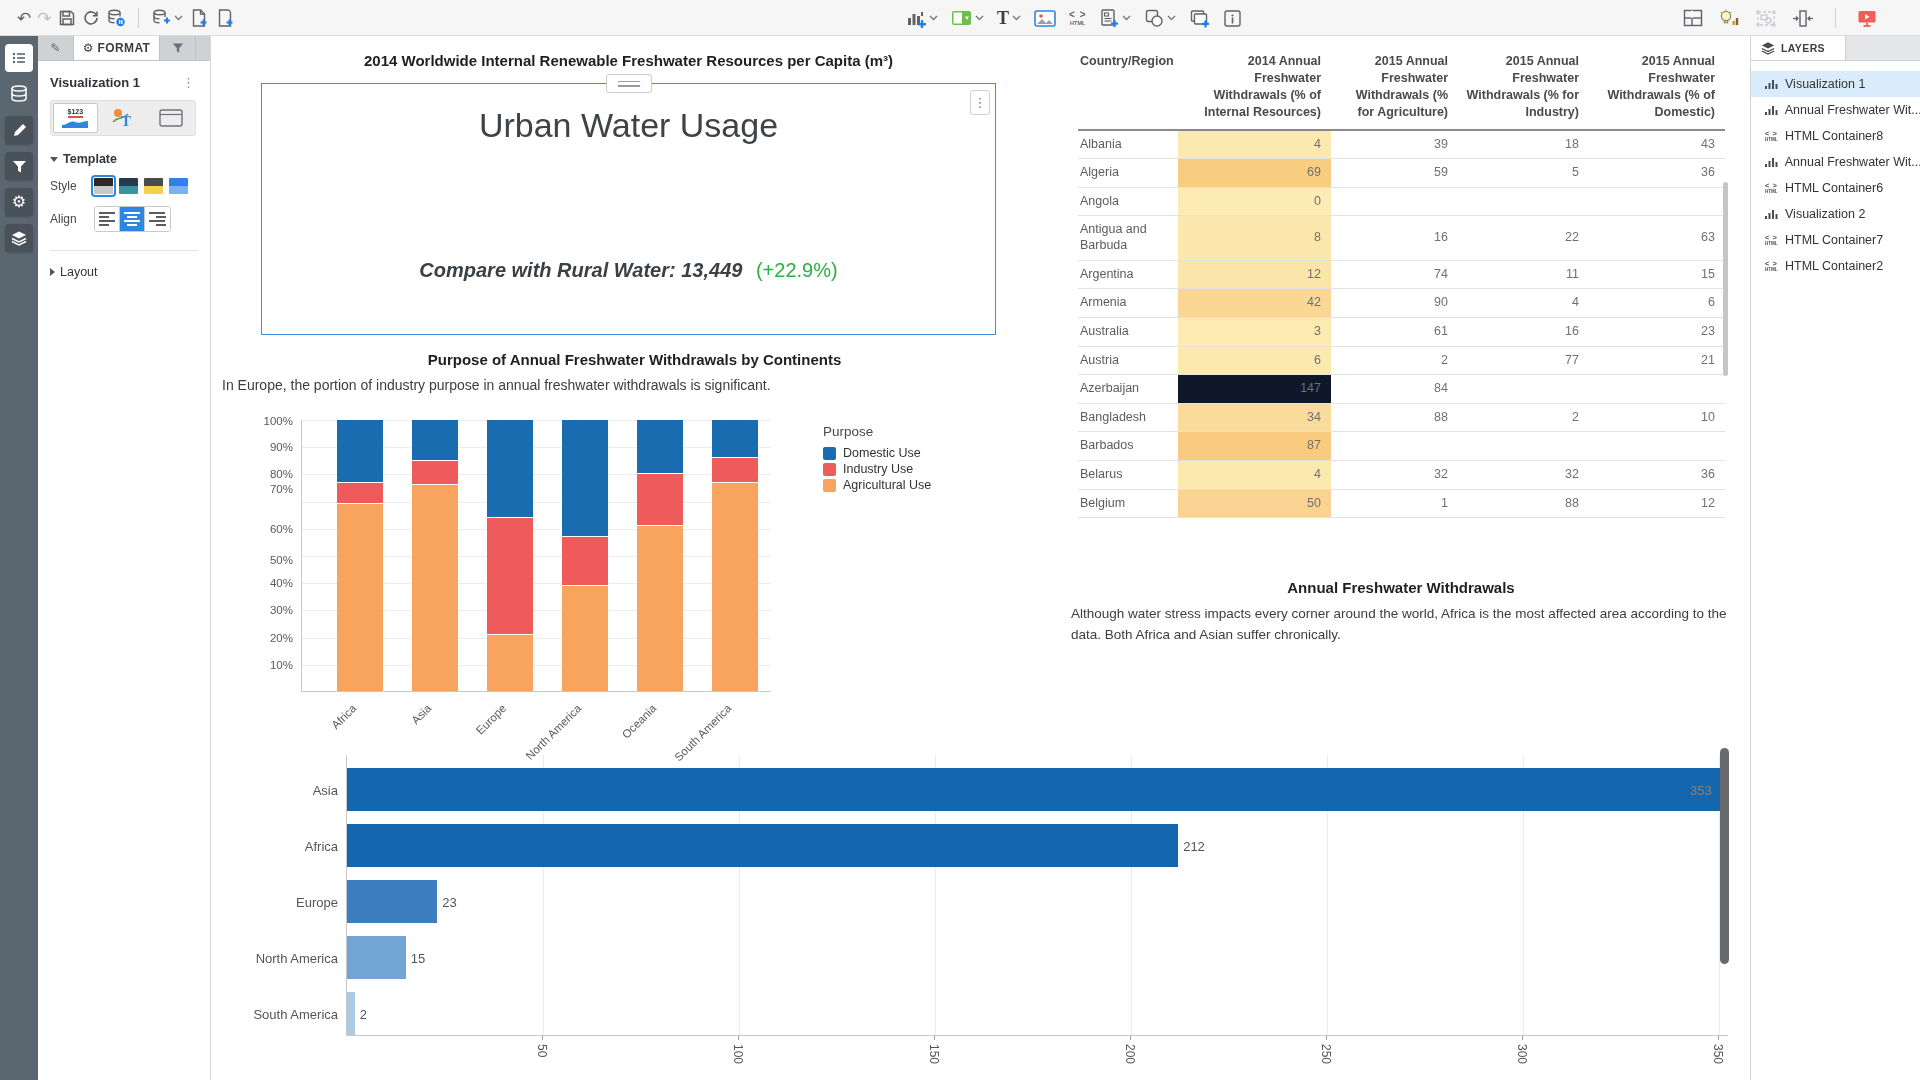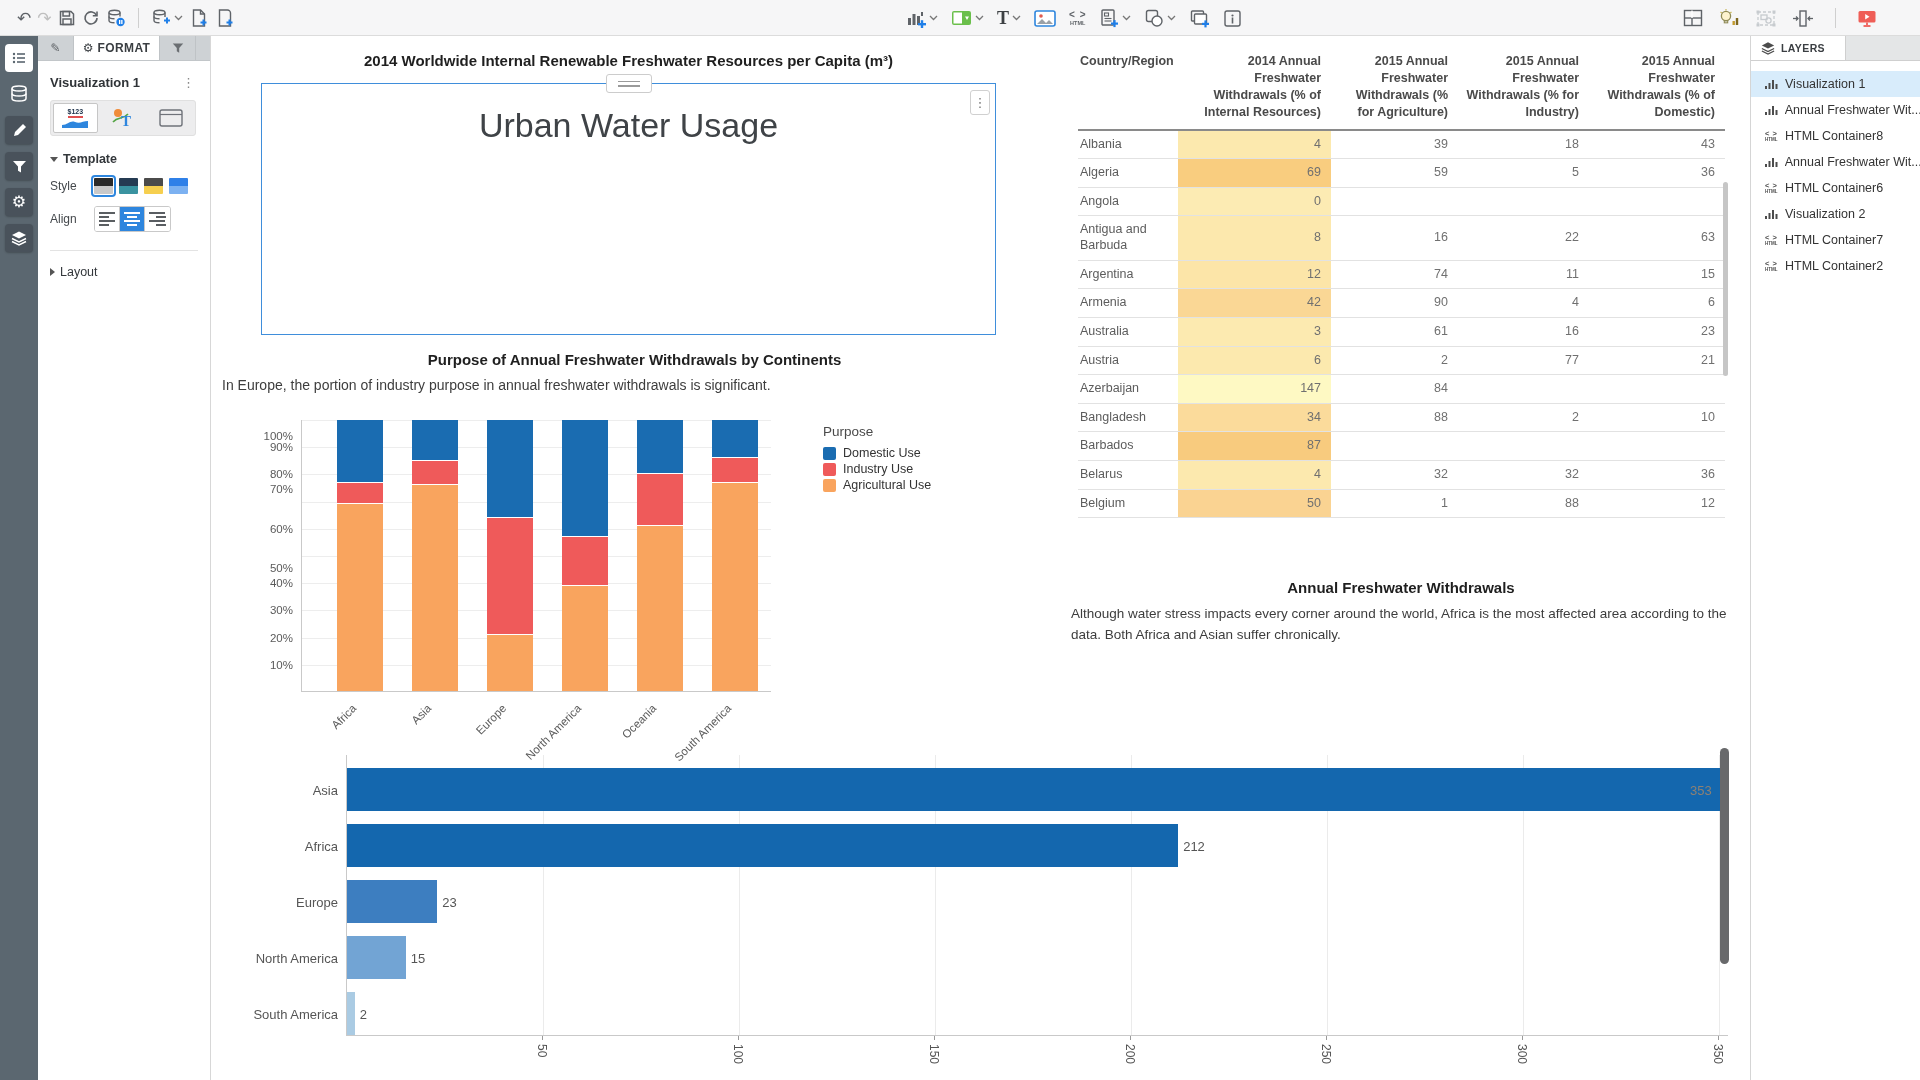--- a/index.html
+++ b/index.html
@@ -483,32 +483,36 @@
 <div class="canvas">
   <div class="cv-title1">2014 Worldwide Internal Renewable Freshwater Resources per Capita (m³)</div>
 
   <div class="kpi-card">
     <div class="drag-handle">
         <span></span>
         <span></span>
       </div>
     <div class="card-kebab">⋮</div>
     <div class="kpi-title">Urban Water Usage</div>
+    <div class="kpi-compare">
+      <span class="cmp">Compare with Rural Water: 13,449</span>
+      <span class="delta" style="color: rgb(47, 174, 69);">(+22.9%)</span>
+    </div>
   </div>
 
   <div class="cv-title2">Purpose of Annual Freshwater Withdrawals by Continents</div>
   <div class="cv-par2">In Europe, the portion of industry purpose in annual freshwater withdrawals is significant.</div>
 
   <div class="sylab">
-      <span style="top: 16px;">100%</span>
+      <span style="top: 1px;">100%</span>
       <span style="top: 27.2px;">90%</span>
       <span style="top: 54.4px;">80%</span>
       <span style="top: 69px;">70%</span>
       <span style="top: 108.8px;">60%</span>
-      <span style="top: 148px;">50%</span>
+      <span style="top: 140px;">50%</span>
       <span style="top: 163.2px;">40%</span>
       <span style="top: 190.4px;">30%</span>
       <span style="top: 217.6px;">20%</span>
       <span style="top: 244.8px;">10%</span>
     </div>
   <div class="stacked-plot">
       <div class="sgrid" style="top: 0px;"></div>
       <div class="sgrid" style="top: 27.2px;"></div>
       <div class="sgrid" style="top: 54.4px;"></div>
       <div class="sgrid" style="top: 81.6px;"></div>
@@ -646,21 +650,21 @@
           </tr>
           <tr>
             <td>Austria</td>
             <td style="background: rgb(252, 233, 174);">6</td>
             <td>2</td>
             <td>77</td>
             <td>21</td>
           </tr>
           <tr>
             <td>Azerbaijan</td>
-            <td style="background: #fef9c3;">147</td>
+            <td style="background: #0f172a;">147</td>
             <td>84</td>
             <td></td>
             <td></td>
           </tr>
           <tr>
             <td>Bangladesh</td>
             <td style="background: rgb(251, 219, 155);">34</td>
             <td>88</td>
             <td>2</td>
             <td>10</td>

